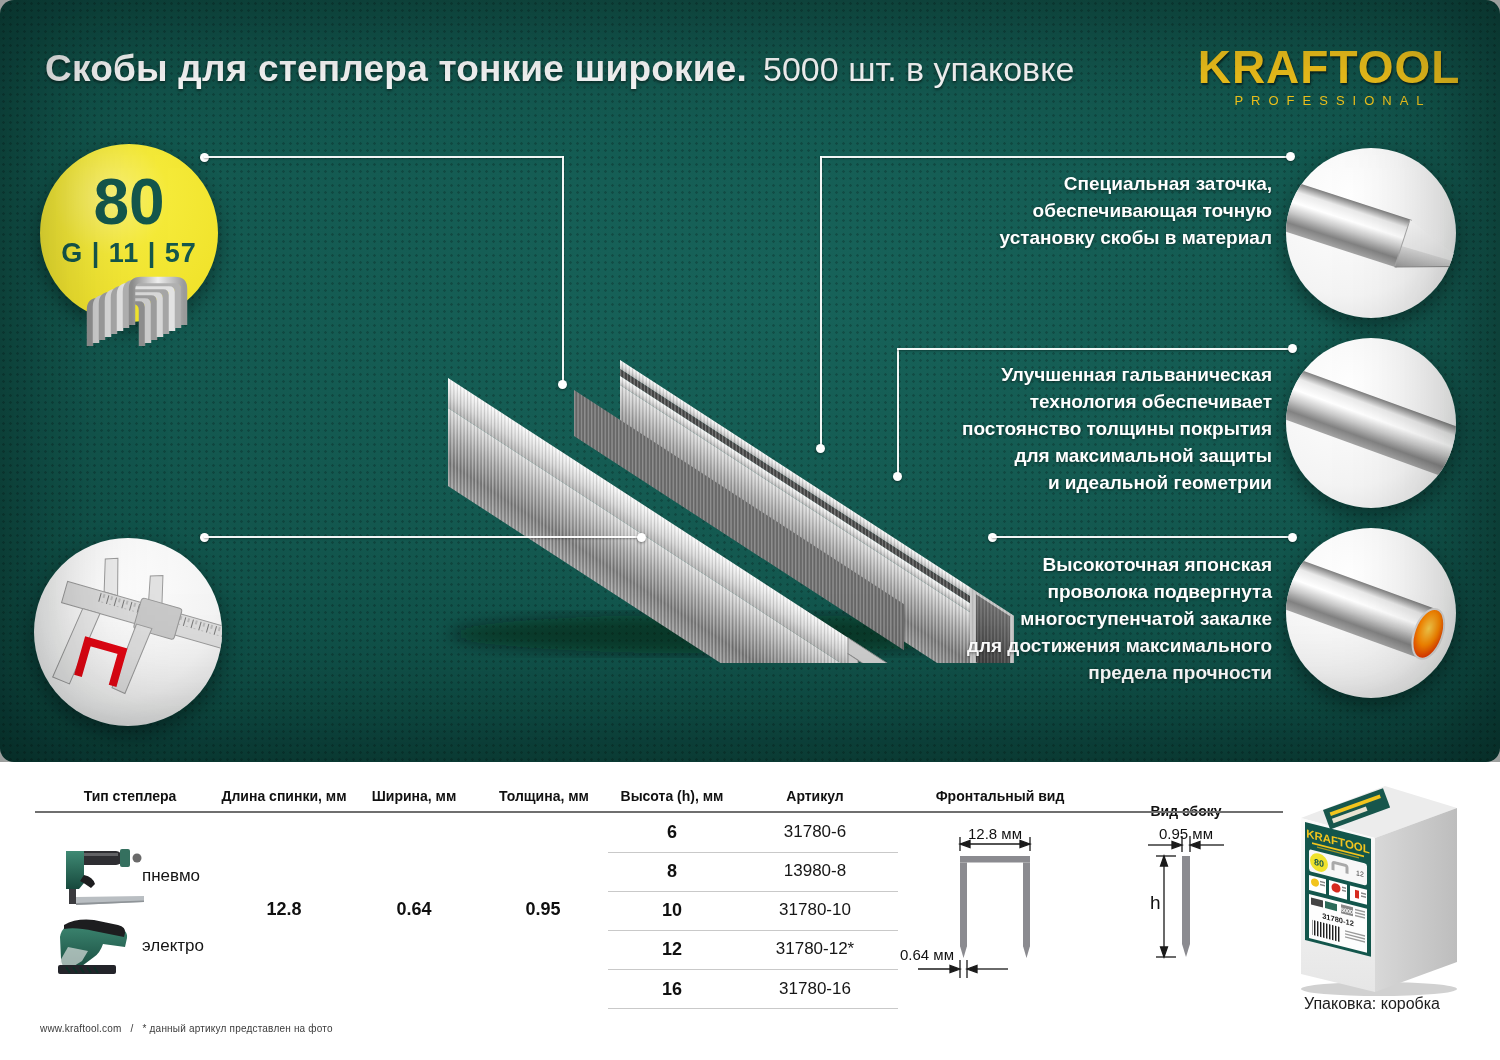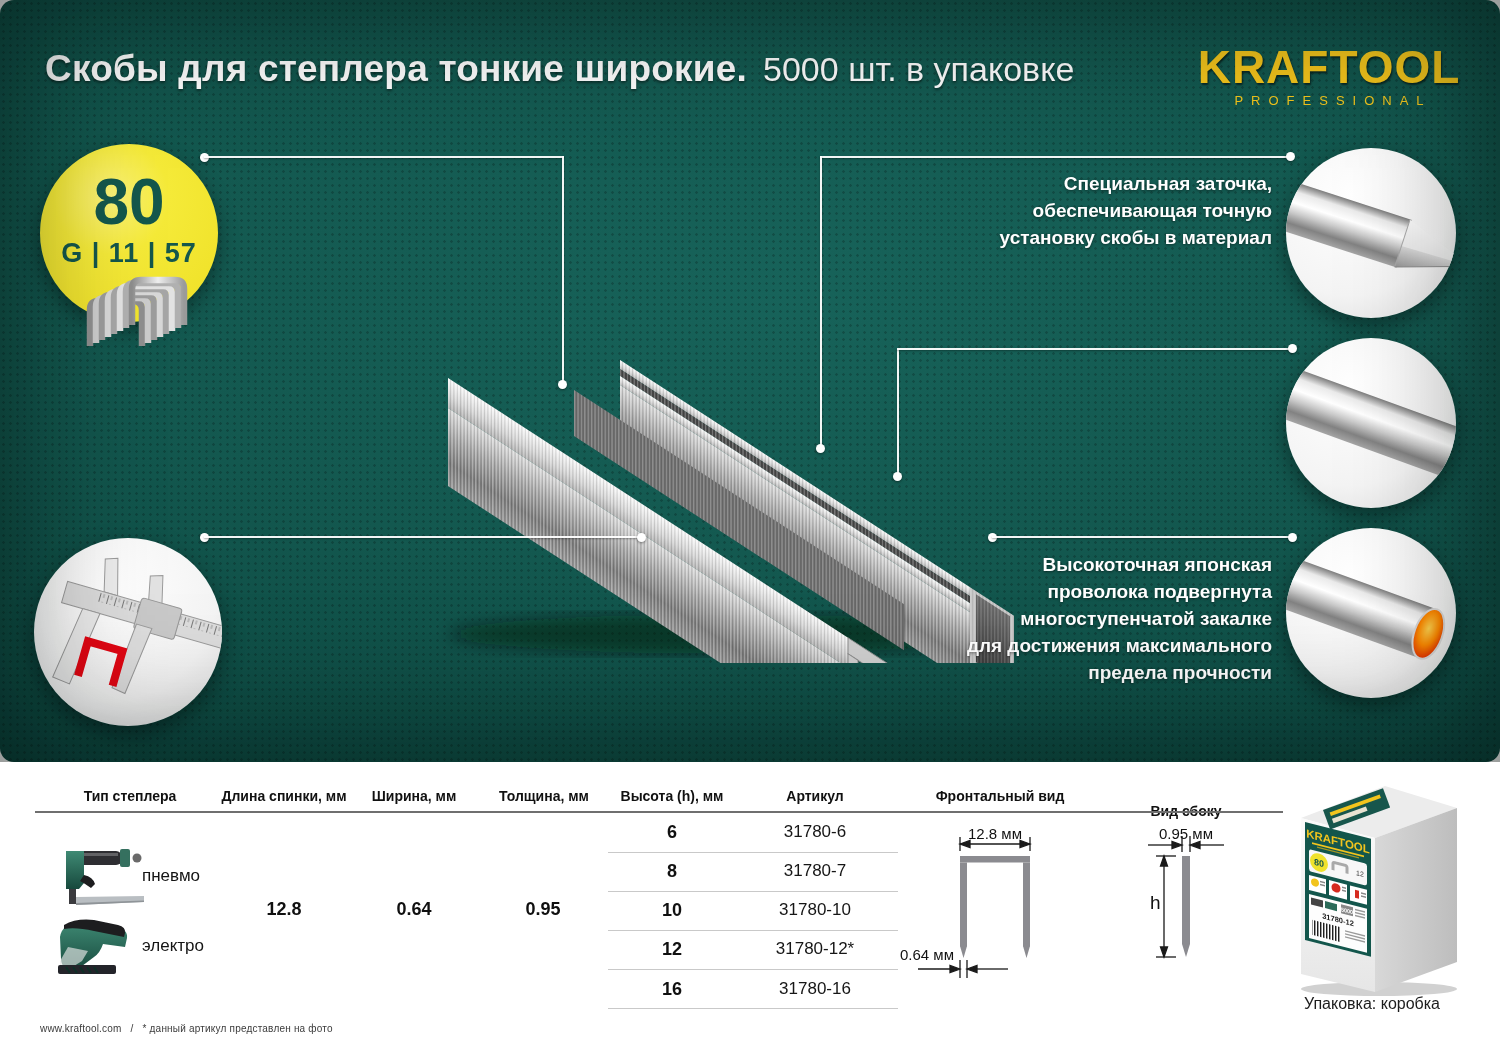--- a/index.html
+++ b/index.html
@@ -161,20 +161,25 @@
     <div class="cdot" style="left:1286px;top:152px"></div>
     <div class="cdot" style="left:816px;top:444px"></div>
     <div class="callout right" style="right:228px;top:170px">Специальная заточка,
 обеспечивающая точную
 установку скобы в материал</div>
 
     <div class="cline" style="left:897px;top:349px;width:2px;height:128px"></div>
     <div class="cline" style="left:897px;top:348px;width:395px;height:2px"></div>
     <div class="cdot" style="left:893px;top:472px"></div>
     <div class="cdot" style="left:1288px;top:344px"></div>
+    <div class="callout right" style="right:228px;top:361px">Улучшенная гальваническая
+технология обеспечивает
+постоянство толщины покрытия
+для максимальной защиты
+и идеальной геометрии</div>
 
     <div class="cdot" style="left:200px;top:533px"></div>
     <div class="cline" style="left:204px;top:536px;width:438px;height:2px"></div>
     <div class="cdot" style="left:637px;top:533px"></div>
 
     <div class="cdot" style="left:988px;top:533px"></div>
     <div class="cline" style="left:992px;top:536px;width:300px;height:2px"></div>
     <div class="cdot" style="left:1288px;top:533px"></div>
     <div class="callout right" style="right:228px;top:551px">Высокоточная японская
 проволока подвергнута
@@ -299,21 +304,21 @@
     <div class="stlabel" style="left:142px;top:936px">электро</div>
 
     <div class="cellb" style="left:284px;top:899px">12.8</div>
     <div class="cellb" style="left:414px;top:899px">0.64</div>
     <div class="cellb" style="left:543px;top:899px">0.95</div>
 
     <div class="cellb" style="left:672px;top:822px">6</div>
     <div class="cellr" style="left:815px;top:822px">31780-6</div>
     <div class="sep" style="left:608px;top:852px;width:290px"></div>
     <div class="cellb" style="left:672px;top:861px">8</div>
-    <div class="cellr" style="left:815px;top:861px">31780-7</div>
+    <div class="cellr" style="left:815px;top:861px">13980-8</div>
     <div class="sep" style="left:608px;top:891px;width:290px"></div>
     <div class="cellb" style="left:672px;top:900px">10</div>
     <div class="cellr" style="left:815px;top:900px">31780-10</div>
     <div class="sep" style="left:608px;top:930px;width:290px"></div>
     <div class="cellb" style="left:672px;top:939px">12</div>
     <div class="cellr" style="left:815px;top:939px">31780-12*</div>
     <div class="sep" style="left:608px;top:969px;width:290px"></div>
     <div class="cellb" style="left:672px;top:979px">16</div>
     <div class="cellr" style="left:815px;top:979px">31780-16</div>
     <div class="sep" style="left:608px;top:1008px;width:290px"></div>

